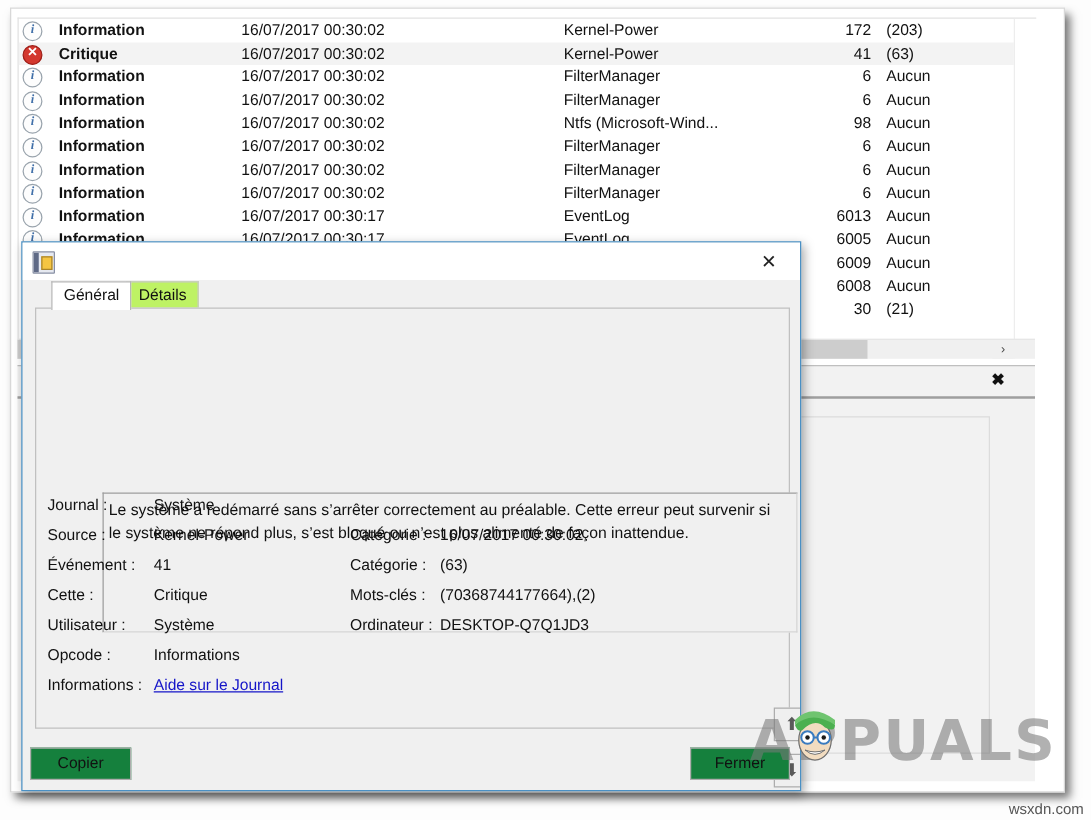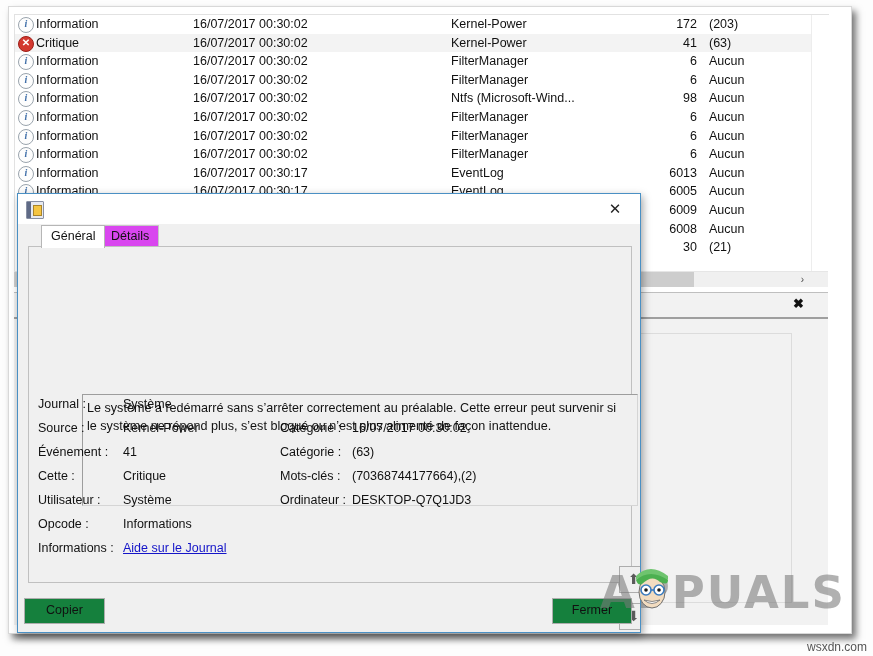--- a/index.html
+++ b/index.html
@@ -74,21 +74,21 @@
   }
   .ev-icon.crit {
     background: #d3382f;
     border: 1.5px solid #9e1f18;
     color: #ffffff;
     font-size: 10px;
     line-height: 11px;
     text-align: center;
     font-weight: bold;
   }
-  .ev-level   { position: absolute; left: 21px; }
+  .ev-level   { position: absolute; left: 32px; font-weight: bold; }
   .ev-date    { position: absolute; left: 178px; }
   .ev-source  { position: absolute; left: 436px; }
   .ev-id      { position: absolute; left: 620px; width: 62px; text-align: right; }
   .ev-cat     { position: absolute; left: 694px; }
 
   
   #ev-vscroll {
     position: absolute;
     right: 0; top: 0;
     width: 17px; height: 100%;
@@ -235,21 +235,21 @@
     width: 602px; height: 22px;
   }
   .tab {
     position: absolute;
     top: 0;
     height: 22px;
     line-height: 21px;
     padding: 0 9px;
     font-size: 12.5px;
     color: #111;
-    background: #d946ef;
+    background: #bef264;
     border: 1px solid #c7c7c7;
     border-bottom: none;
   }
   .tab.active {
     background: #ffffff;
     border-color: #b6b6b6;
     z-index: 3;
   }
   #tab-general { left: 13px; }
   #tab-details { left: 73px; }

